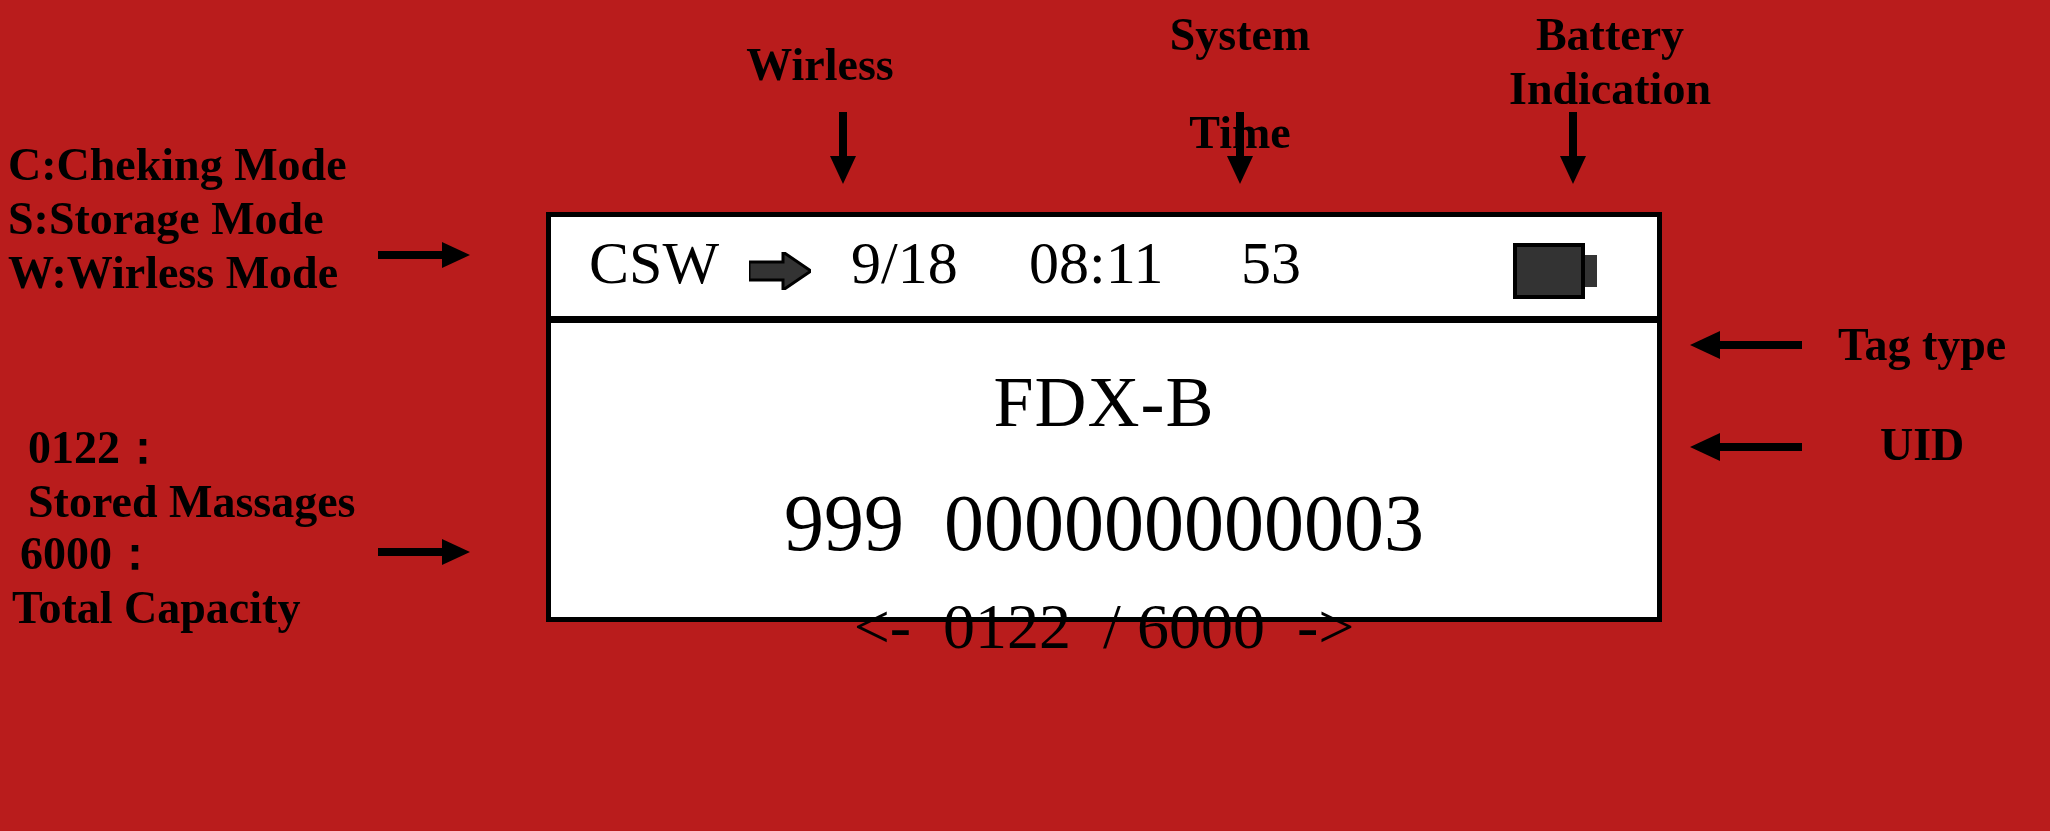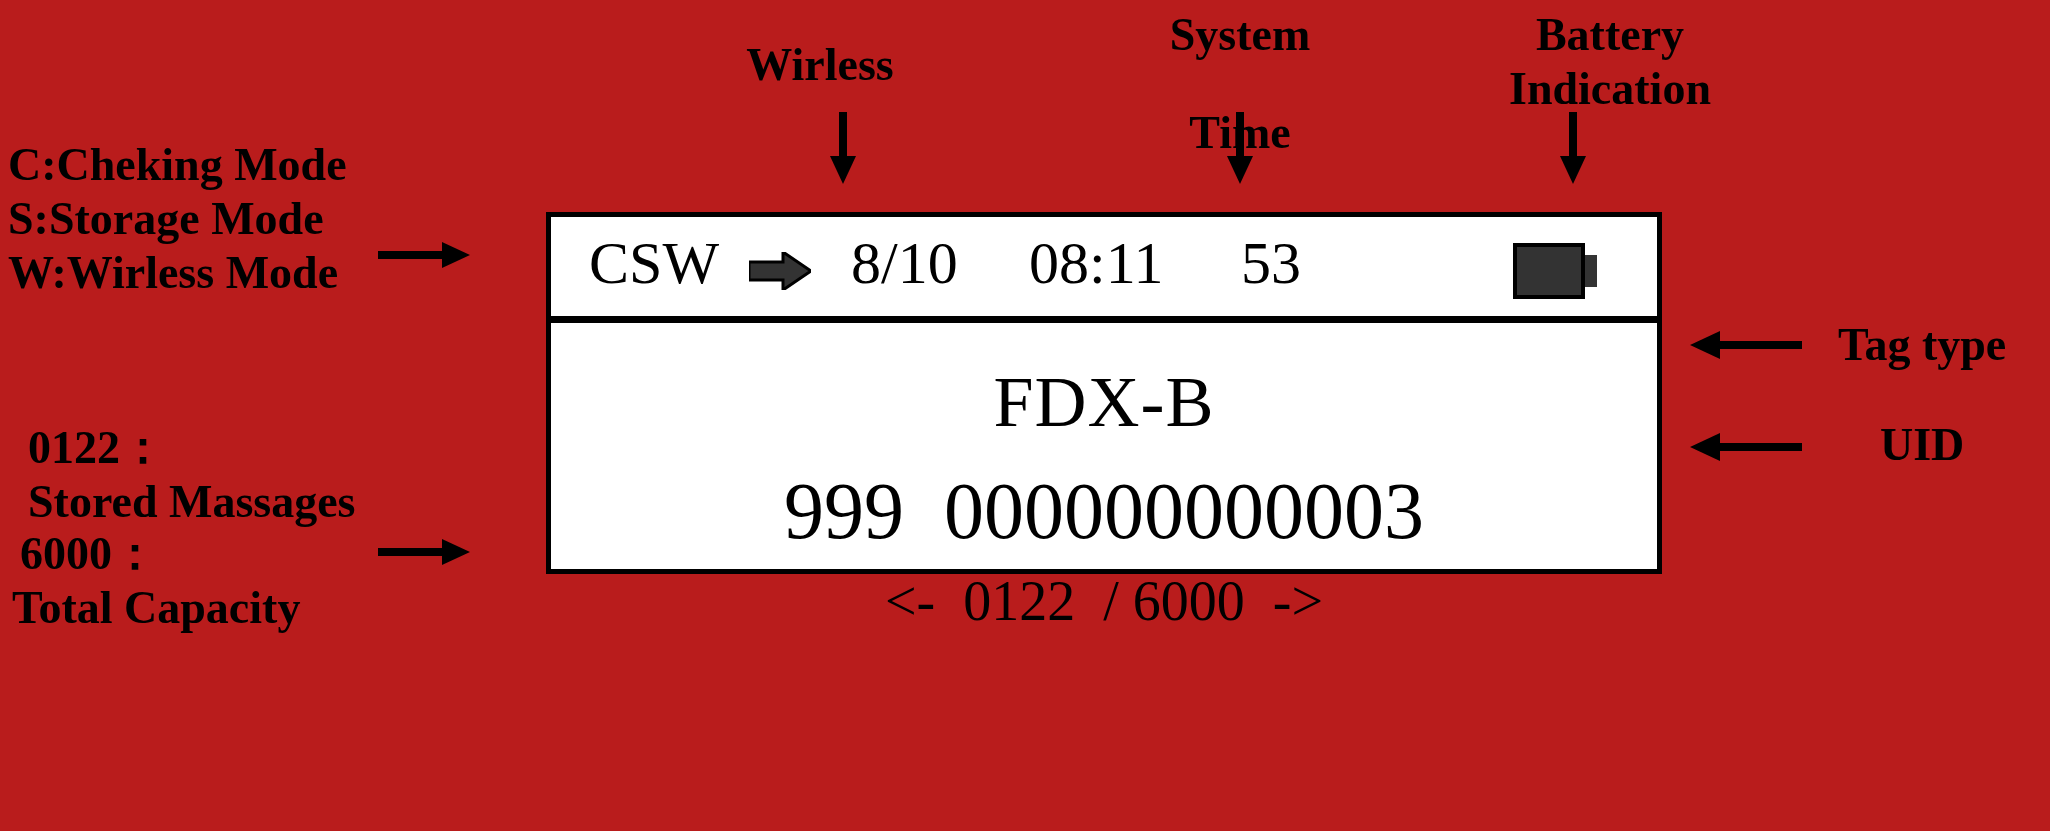--- a/index.html
+++ b/index.html
@@ -26,21 +26,21 @@
     letter-spacing: 0px;
     white-space: nowrap;
   }
   .callout.center { text-align: center; }
 
   
   #lcd-frame {
     left: 546px;
     top: 212px;
     width: 1116px;
-    height: 362px;
+    height: 410px;
     border: 5px solid #000000;
     background: #ffffff;
     box-sizing: border-box;
   }
   #lcd-status-bar {
     position: absolute;
     left: 0; top: 0;
     width: 100%;
     height: 106px;
     border-bottom: 7px solid #000000;
@@ -105,28 +105,28 @@
   }
   #tag-type-value {
     font-size: 72px;
     line-height: 78px;
     margin-top: 40px;
     letter-spacing: 1px;
   }
   #uid-value {
     font-size: 80px;
     line-height: 80px;
-    margin-top: 30px;
+    margin-top: 42px;
     letter-spacing: 0px;
     white-space: pre;
   }
   #record-nav {
-    font-size: 56px;
+    font-size: 64px;
     line-height: 72px;
-    margin-top: 14px;
+    margin-top: 28px;
     white-space: pre;
   }
 
   
   .arrow-svg { position: absolute; }
   .arrow-svg svg { display: block; }
 </style>
 </head>
 <body>
 
@@ -189,21 +189,21 @@
     <div id="lcd-status-bar">
 
       <div id="status-mode" class="status-text">CSW</div>
 
       <div id="wireless-arrow-glyph">
         <svg width="62" height="38" viewBox="0 0 62 38">
           <polygon points="0,10 34,10 34,0 62,19 34,38 34,28 0,28" fill="#333333" stroke="#000000" stroke-width="3" stroke-linejoin="miter"></polygon>
         </svg>
       </div>
 
-      <div id="status-date" class="status-text">8/10</div>
+      <div id="status-date" class="status-text">9/18</div>
 
       <div id="status-time" class="status-text">08:11</div>
 
       <div id="status-batt-pct" class="status-text">53</div>
 
       <div id="battery-icon">
         <div id="battery-body"></div>
         <div id="battery-nub"></div>
       </div>
     </div>

